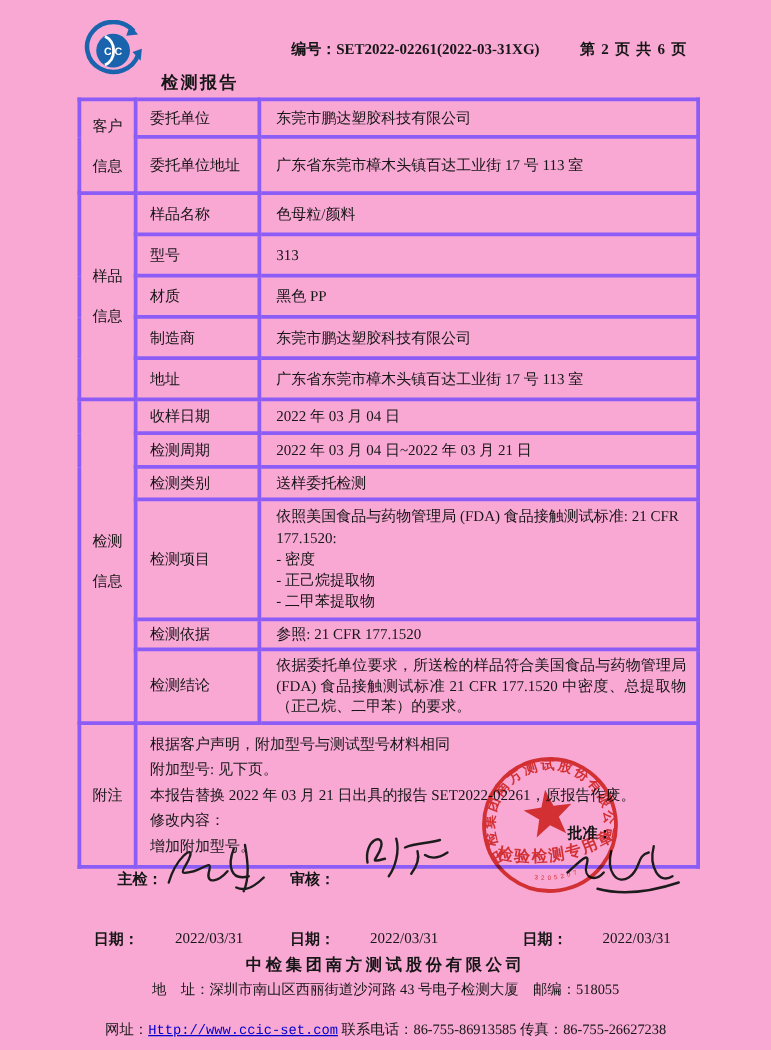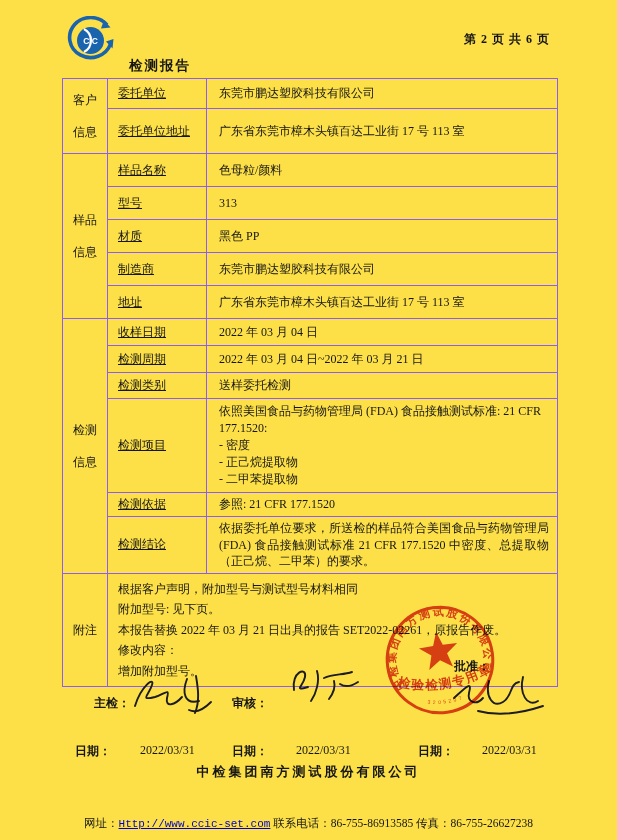--- a/index.html
+++ b/index.html
@@ -1,33 +1,33 @@
 <!DOCTYPE html>
 <html><head>
 <meta charset="utf-8">
 <style>
   html,body{margin:0;padding:0;background:#fff;}
   .page{
-    position:relative;width:617px;height:840px;background:#fde047;overflow:hidden;
+    position:relative;width:617px;height:840px;background:#f9a8d4;overflow:hidden;
     font-family:"Liberation Serif","DejaVu Serif",serif;color:#161616;
   }
   
   .hdr-title{position:absolute;left:129px;top:29px;font-size:13.5px;font-weight:bold;letter-spacing:2px;margin-top:28px;}
   .hdr-no{position:absolute;left:233px;top:31px;font-size:12px;font-weight:bold;}
   .hdr-page{position:absolute;left:464px;top:31px;font-size:12px;font-weight:bold;letter-spacing:1px;}
   .logo{position:absolute;left:64px;top:16px;width:54px;height:50px;}
   
   table.report{
     position:absolute;left:62px;top:78px;width:495px;
     border-collapse:collapse;table-layout:fixed;font-size:12px;
   }
-  table.report td{border:1px solid #8b5cf6;vertical-align:middle;overflow:hidden;}
+  table.report td{border:3px solid #8b5cf6;vertical-align:middle;overflow:hidden;}
   td.cat{text-align:center;padding:0;}
   td.cat div{line-height:32px;}
-  td.lbl{padding:0 4px 0 10px;text-decoration:underline;}
+  td.lbl{padding:0 4px 0 10px;}
   td.val{padding:0 8px 0 12px;}
   td.val-multi{padding:4px 8px 4px 12px;vertical-align:middle;}
   td.val-multi div{line-height:17px;}
   td.val-wrap{padding:3px 8px 3px 12px;line-height:16.5px;text-align:justify;}
   td.note-cell{padding:5px 10px 5px 10px;vertical-align:middle;}
   td.note-cell div{line-height:20.5px;}
   
   .sig-label{position:absolute;font-size:12px;font-weight:bold;}
   .sig-date{position:absolute;font-size:12px;}
   .sig-svg{position:absolute;}
@@ -50,20 +50,23 @@
 
   <svg class="logo" viewBox="0 0 54 50" xmlns="http://www.w3.org/2000/svg">
     <path d="M 43,9 A 21 20 0 1 0 46.5,28" stroke="#1a64ae" stroke-width="3.6" fill="none"></path>
     <path d="M 40,4 l 6.5,7.5 l -9.5,1 z" fill="#1a64ae"></path>
     <path d="M 49.5,23 l -1,9.5 l -6.5,-7 z" fill="#1a64ae"></path>
     <circle cx="26.5" cy="24.5" r="13.5" fill="#1a64ae"></circle>
     <path d="M 33,13 A 13 13 0 0 0 33,36" stroke="#ffffff" stroke-width="2.2" fill="none" transform="rotate(180 26.5 24.5)"></path>
     <text x="26.5" y="27.8" text-anchor="middle" font-size="8.5" font-weight="bold" fill="#ffffff" font-family="Liberation Sans, sans-serif">CIC</text>
   </svg>
   <div class="hdr-title">检测报告</div>
+  <div class="hdr-no">
+    <span>编号：</span><span>SET2022-02261(2022-03-31XG)</span>
+  </div>
   <div class="hdr-page">第 2 页 共 6 页</div>
 
   <table class="report">
     <colgroup>
         <col style="width:45px">
         <col style="width:99px">
         <col style="width:351px">
       </colgroup>
 
     <tbody>
@@ -196,17 +199,18 @@
     <polygon points="70,42 74.8,55.4 89,55.8 77.8,64.5 81.8,78.2 70,70.2 58.2,78.2 62.2,64.5 51,55.8 65.2,55.4" fill="#d43a2e"></polygon>
     <text font-size="12.5" font-weight="bold" fill="#d43a2e" letter-spacing="1.5" font-family="Liberation Serif, serif">
       <textPath xlink:href="#titlePath" href="#titlePath" startOffset="4">检验检测专用章</textPath>
     </text>
     <text font-size="5" fill="#d43a2e" letter-spacing="2.5" font-family="Liberation Sans, sans-serif">
       <textPath xlink:href="#serialPath" href="#serialPath" startOffset="6">3205207</textPath>
     </text>
   </svg>
 
   <div class="ft-company">中检集团南方测试股份有限公司</div>
+  <div class="ft-line2">地　址：深圳市南山区西丽街道沙河路 43 号电子检测大厦　邮编：518055</div>
   <div class="ft-line3">
     <span>网址：</span><a class="link" href="#">Http://www.ccic-set.com</a><span> 联系电话：86-755-86913585  传真：86-755-26627238</span>
   </div>
 
 </div>
 
 </body></html>

